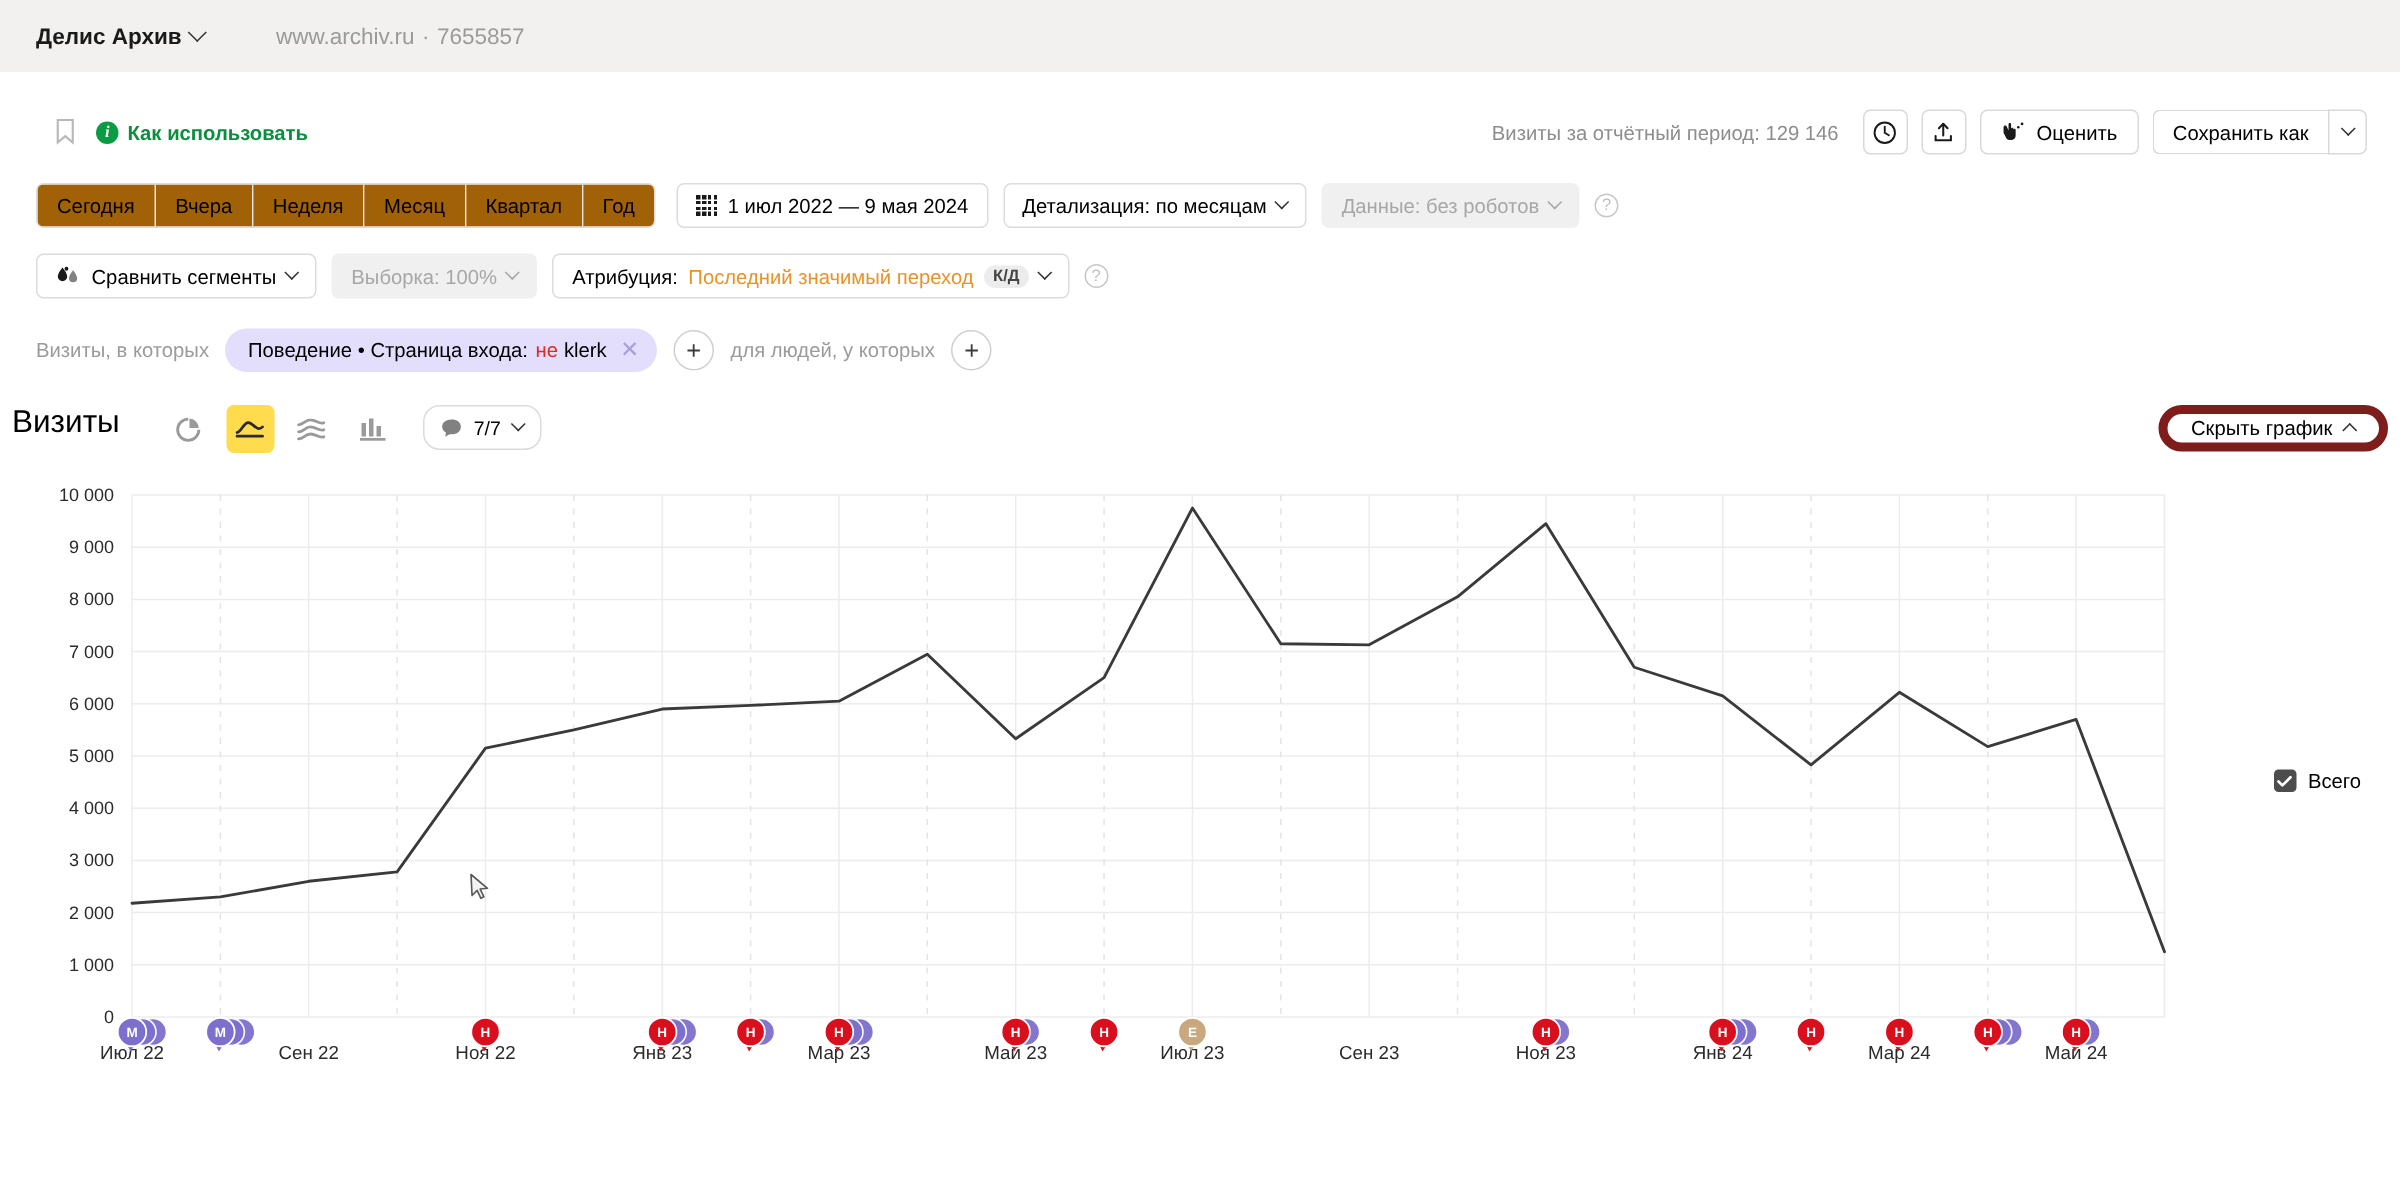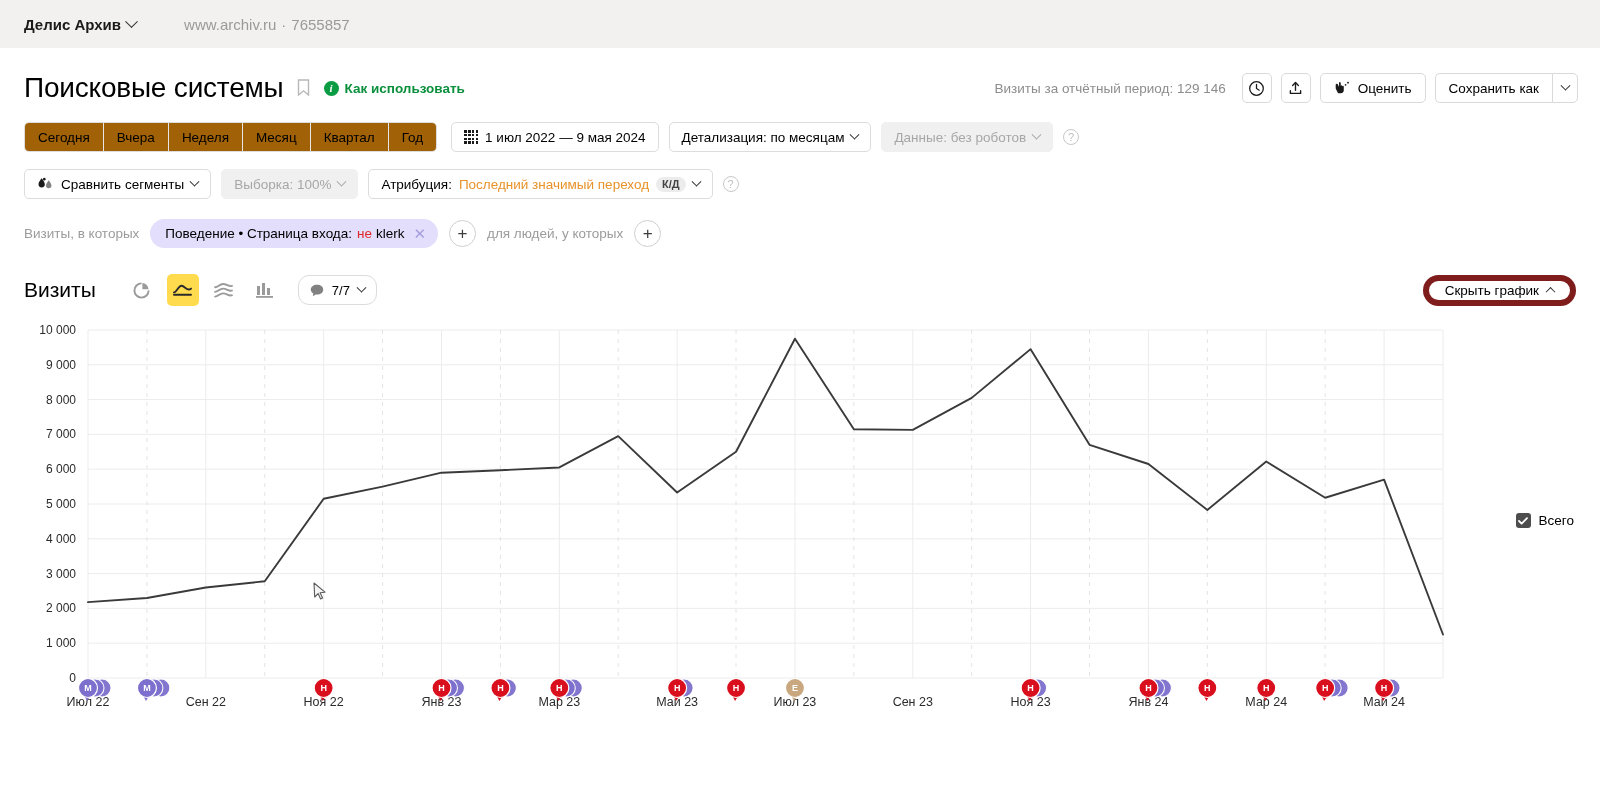--- a/index.html
+++ b/index.html
@@ -222,22 +222,21 @@
     background: #fff;
     display: flex; align-items: center; justify-content: center;
     font-size: 17px; color: #3c3c3c;
     cursor: pointer;
     line-height: 1;
   }
 
   
   .chart-toolbar {
     display: flex;
-    align-items: center;
-    padding: 0 24px;
+    padding: 0 8px;
     margin-top: 22px;
     height: 40px;
     gap: 0;
   }
   .metric-name {
     font-size: 21px;
     color: #000;
     margin-right: 30px;
   }
   .viz-icon {
@@ -307,21 +306,20 @@
   <div class="account-name">
     <span>Делис Архив</span>
     <span class="chev"></span>
   </div>
   <div class="site-info">
     <span>www.archiv.ru</span><span class="sep">·</span><span>7655857</span>
   </div>
 </div>
 
 <div class="title-row">
-  <div class="page-title">Поисковые системы</div>
 
   <span class="bookmark-icon">
     <svg width="13" height="18" viewBox="0 0 13 18">
         <path d="M1.5 1h10v15l-5-4.2L1.5 16z" fill="none" stroke="#b8b8b8" stroke-width="1.4"></path>
       </svg>
   </span>
 
   <div class="howto">
     <span class="info-badge">i</span>
     <span>Как использовать</span>

